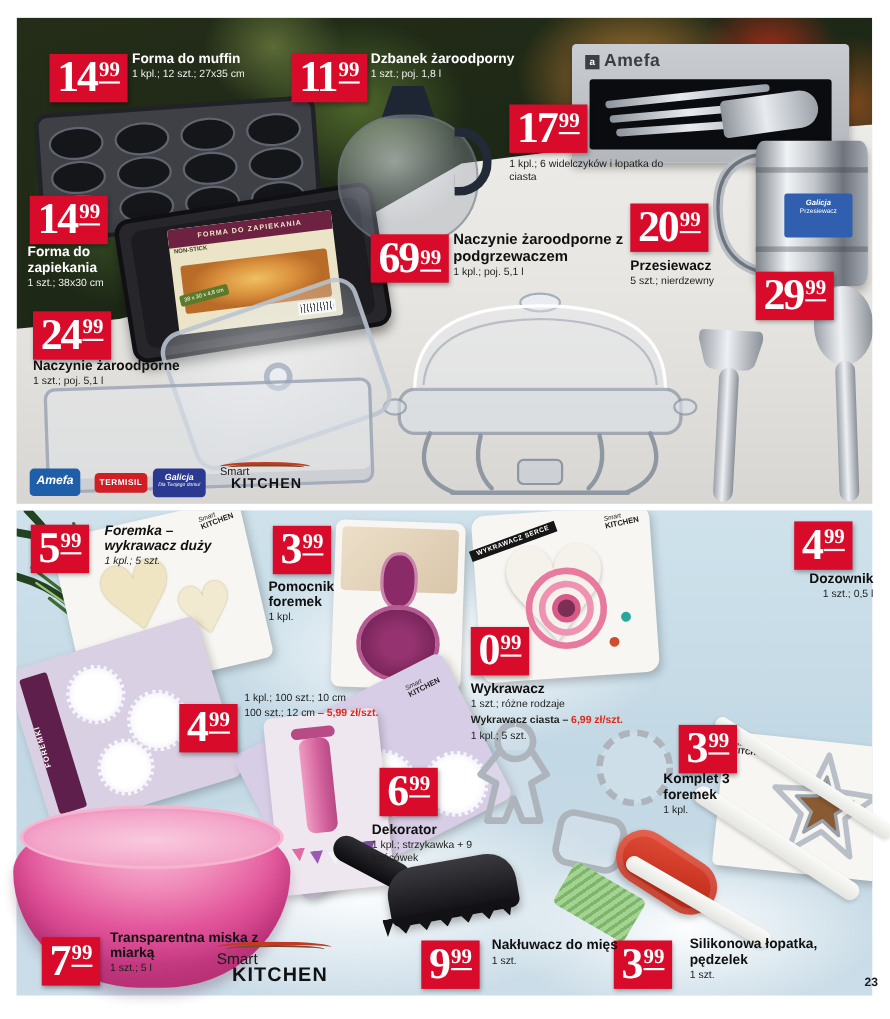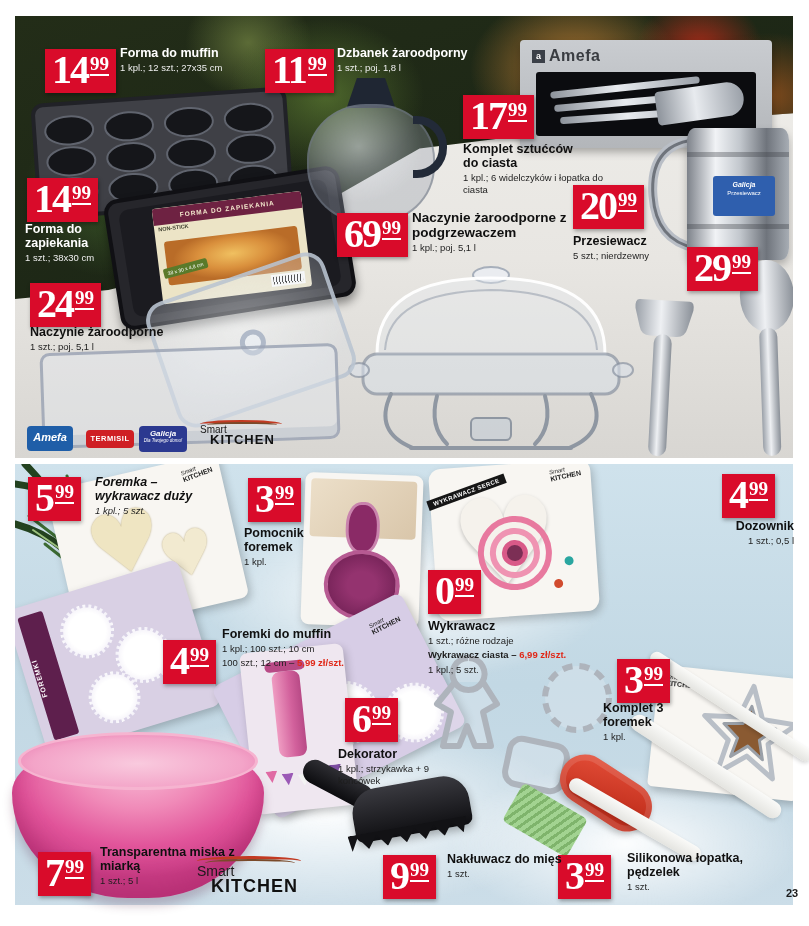--- a/index.html
+++ b/index.html
@@ -288,21 +288,20 @@
     <div class="plabel light" style="left:322px; top:30px; width:165px;">
       <div class="pname">Dzbanek żaroodporny</div>
       <div class="pdetail">1 szt.; poj. 1,8 l</div>
     </div>
 
     <div class="badge" style="left:448px; top:79px;">
       <span class="zl">17</span>
         <span class="gr">99</span>
     </div>
     <div class="plabel" style="left:448px; top:126px; width:125px;">
-      <div class="pname">Komplet sztućców do ciasta</div>
       <div class="pdetail" style="width:145px;">1 kpl.; 6 widelczyków i łopatka do ciasta</div>
     </div>
 
     <div class="badge" style="left:12px; top:162px;">
       <span class="zl">14</span>
         <span class="gr">99</span>
     </div>
     <div class="plabel light" style="left:10px; top:206px; width:92px;">
       <div class="pname">Forma do zapiekania</div>
       <div class="pdetail" style="width:120px;">1 szt.; 38x30 cm</div>
@@ -310,21 +309,21 @@
 
     <div class="badge" style="left:15px; top:267px;">
       <span class="zl">24</span>
         <span class="gr">99</span>
     </div>
     <div class="plabel" style="left:15px; top:309px; width:170px;">
       <div class="pname">Naczynie żaroodporne</div>
       <div class="pdetail">1 szt.; poj. 5,1 l</div>
     </div>
 
-    <div class="badge" style="left:322px; top:197px;">
+    <div class="badge" style="left:322px; top:197px;align-items:center;">
       <span class="zl">69</span>
         <span class="gr">99</span>
     </div>
     <div class="plabel big" style="left:397px; top:194px; width:165px;">
       <div class="pname">Naczynie żaroodporne z podgrzewaczem</div>
       <div class="pdetail">1 kpl.; poj. 5,1 l</div>
     </div>
 
     <div class="badge" style="left:558px; top:169px;">
       <span class="zl">20</span>
@@ -508,21 +507,20 @@
   <div class="plabel tr" style="left:700px; top:519px; width:94px;">
     <div class="pname">Dozownik</div>
     <div class="pdetail">1 szt.; 0,5 l</div>
   </div>
 
   <div class="badge" style="left:163px; top:640px;">
     <span class="zl">4</span>
       <span class="gr">99</span>
   </div>
   <div class="plabel" style="left:222px; top:627px; width:215px;">
-    <div class="pname">Foremki do muffin</div>
     <div class="pdetail">1 kpl.; 100 szt.; 10 cm</div>
     <div class="pdetail">
       <span>100 szt.; 12 cm – </span><span class="b red">5,99 zł/szt.</span>
     </div>
   </div>
 
   <div class="badge" style="left:345px; top:698px;">
     <span class="zl">6</span>
       <span class="gr">99</span>
   </div>

